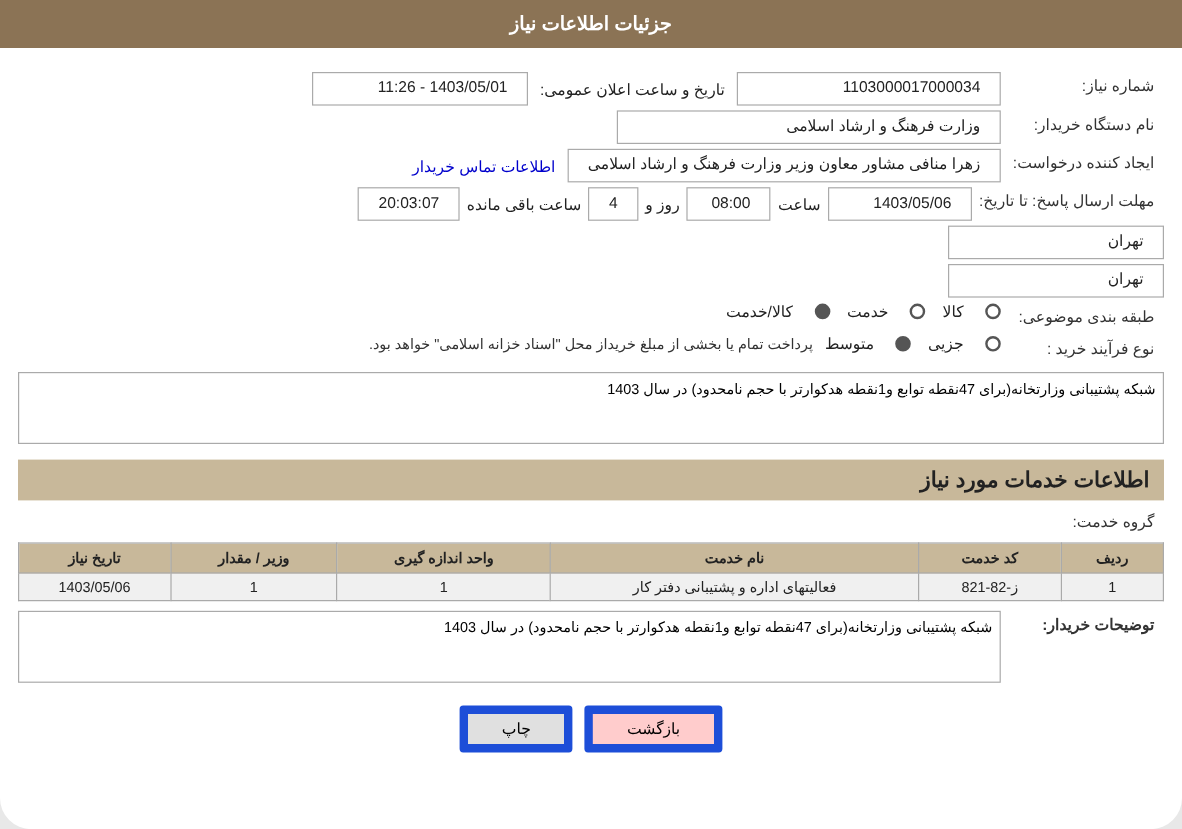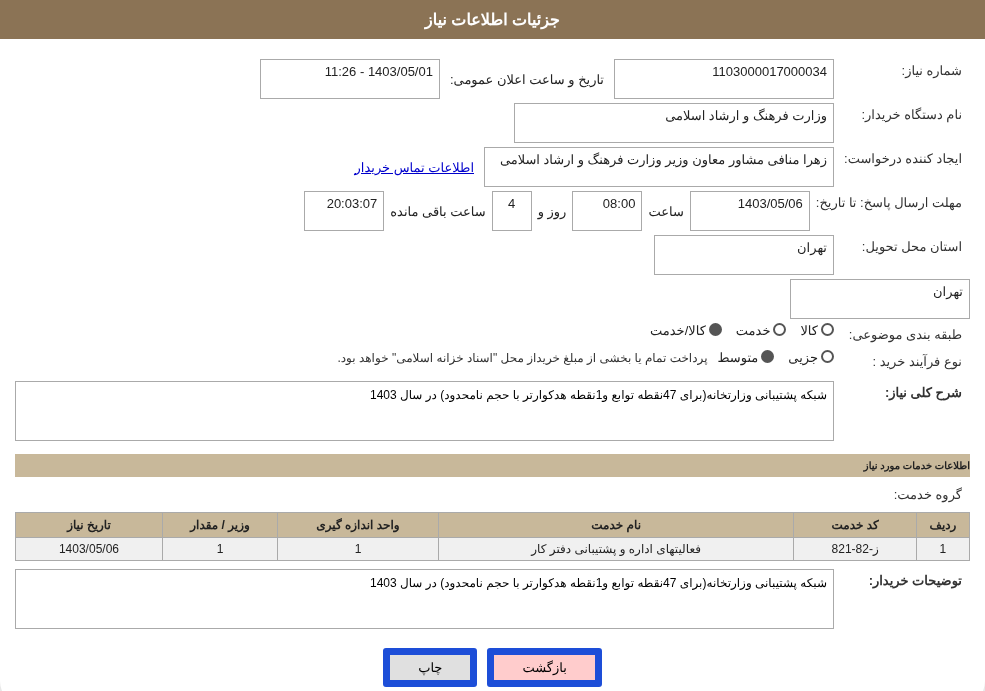--- a/index.html
+++ b/index.html
@@ -25,52 +25,51 @@
       font-size: 16px;
       font-weight: bold;
     }
     .main-content {
       padding: 10px 15px;
     }
     .section-title {
       background: #c8b89a;
       color: #222;
       font-weight: bold;
-      padding: 6px 0;
+      padding: 6px 12px;
       margin: 10px 0 6px 0;
-      font-size: 10px;
+      font-size: 18px;
     }
     .input-box {
       border: 1px solid #aaa;
       background: #fff;
-      padding: 3px 6px;
+      padding: 3px 16px;
       display: inline-block;
       min-width: 180px;
       text-align: right;
-      height: 40px;
+      height: 28px;
       line-height: 18px;
     }
     .input-box-wide {
       min-width: 320px;
     }
     .link-blue {
       color: #0000cc;
-      text-decoration: underline;
       cursor: pointer;
     }
     .radio-group {
       display: flex;
       gap: 14px;
       align-items: center;
       direction: rtl;
     }
     .radio-item {
       display: flex;
-      align-items: flex-start;
-      gap: 3px;
+      align-items: center;
+      gap: 18px;
     }
     .radio-circle {
       width: 13px;
       height: 13px;
       border-radius: 50%;
       border: 2px solid #555;
       display: inline-block;
       background: #fff;
     }
     .radio-circle.selected {
@@ -82,21 +81,21 @@
       font-size: 12px;
     }
     .services-table {
       width: 100%;
       border-collapse: collapse;
       margin-top: 6px;
     }
     .services-table th {
       background: #c8b89a;
       border: 1px solid #aaa;
-      padding: 5px 0;
+      padding: 5px 12px;
       text-align: center;
       font-weight: bold;
       font-size: 12px;
     }
     .services-table td {
       border: 1px solid #aaa;
       padding: 4px 8px;
       text-align: center;
       font-size: 12px;
     }
@@ -202,21 +201,20 @@
           <div class="input-box" style="min-width:70px;">08:00</div>
           <span>روز و</span>
           <div class="input-box" style="min-width:40px; text-align:center;">4</div>
           <span>ساعت باقی مانده</span>
           <div class="input-box" style="min-width:80px;">20:03:07</div>
         </div>
       </div>
     </div>
 
     <div class="section-row">
-      <span class="section-label">استان محل تحویل:</span>
       <div class="section-value">
         <div class="input-box" style="min-width:180px;">تهران</div>
       </div>
     </div>
 
     <div class="section-row">
       <div class="section-value">
         <div class="input-box" style="min-width:180px;">تهران</div>
       </div>
     </div>
@@ -254,21 +252,20 @@
               <span class="radio-circle selected"></span>
               <span>متوسط</span>
             </div>
           </div>
           <span class="notice-text">پرداخت تمام یا بخشی از مبلغ خریداز محل "اسناد خزانه اسلامی" خواهد بود.</span>
         </div>
       </div>
     </div>
 
     <div class="section-row" style="margin-top:8px;">
-      <span class="section-label" style="font-weight:bold;">شرح کلی نیاز:</span>
       <div class="section-value">
         <textarea class="textarea-box" style="height: 50px;" readonly="">شبکه پشتیبانی وزارتخانه(برای 47نقطه توابع و1نقطه هدکوارتر با حجم نامحدود) در سال 1403</textarea>
       </div>
     </div>
 
     <div class="section-title">اطلاعات خدمات مورد نیاز</div>
 
     <div class="section-row">
       <span class="section-label">گروه خدمت:</span>
     </div>

